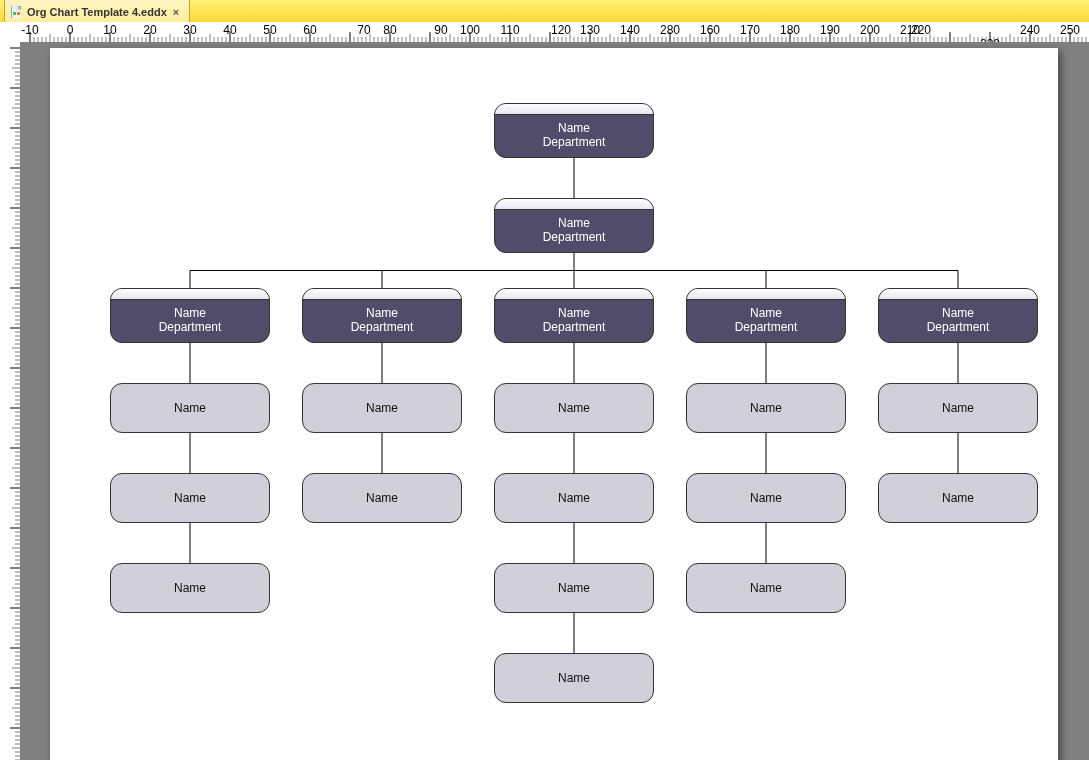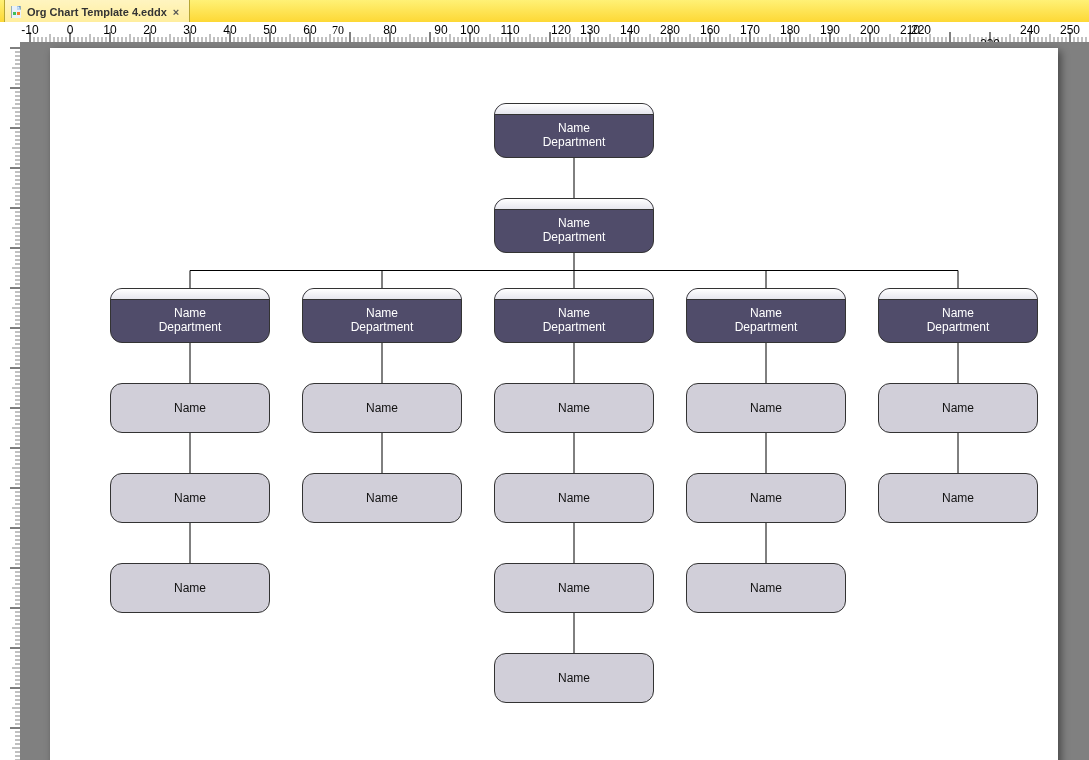--- a/index.html
+++ b/index.html
@@ -447,21 +447,21 @@
       <line x1="1086" x2="1086" y1="15" y2="20" stroke="#000" stroke-width="0.5"></line>
     </svg>
 <div class="h-tick-label" style="left: 10px;">-10</div>
     <div class="h-tick-label" style="left: 50px;">0</div>
     <div class="h-tick-label" style="left: 90px;">10</div>
     <div class="h-tick-label" style="left: 130px;">20</div>
     <div class="h-tick-label" style="left: 170px;">30</div>
     <div class="h-tick-label" style="left: 210px;">40</div>
     <div class="h-tick-label" style="left: 250px;">50</div>
     <div class="h-tick-label" style="left: 290px;">60</div>
-    <div class="h-tick-label" style="left: 318px; font-family: Liberation Serif, serif;">70</div>
+    <div class="h-tick-label" style="left: 344px;">70</div>
     <div class="h-tick-label" style="left: 370px;">80</div>
     <div class="h-tick-label" style="left: 410px; padding-left: 22px;">90</div>
     <div class="h-tick-label" style="left: 450px;">100</div>
     <div class="h-tick-label" style="left: 490px;">110</div>
     <div class="h-tick-label" style="left: 530px; margin-left: 11px;">120</div>
     <div class="h-tick-label" style="left: 570px;">130</div>
     <div class="h-tick-label" style="left: 610px;">140</div>
     <div class="h-tick-label" style="left: 650px;">280</div>
     <div class="h-tick-label" style="left: 690px;">160</div>
     <div class="h-tick-label" style="left: 730px;">170</div>

